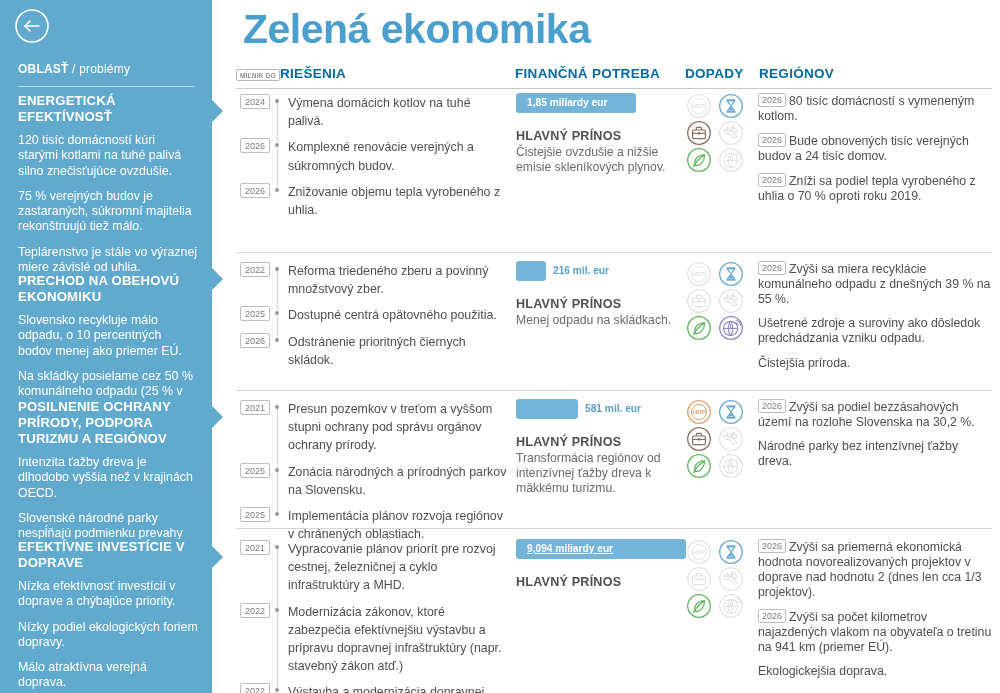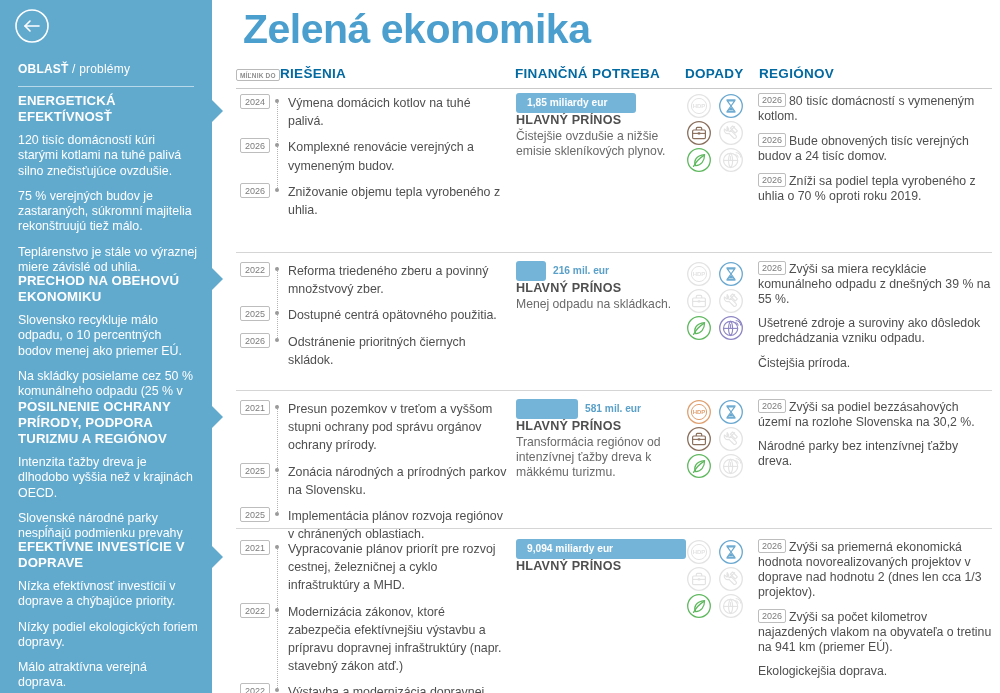--- a/index.html
+++ b/index.html
@@ -201,20 +201,21 @@
     background: #74b4d9;
     border-radius: 3px;
     height: 20px;
     line-height: 20px;
     color: #ffffff;
     font-size: 10.2px;
     font-weight: bold;
     padding-left: 11px;
     box-sizing: border-box;
     white-space: nowrap;
+    margin-bottom: 16px;
     overflow: visible;
     position: relative;
   }
   .money-bar.short {
     color: #5aa0c8;
     padding-left: 14px;
   }
   .money-bar.short .money-label {
     position: absolute;
     left: 100%;
@@ -310,21 +311,21 @@
       <div class="area-card" style="top: 0px; height: 150px;">
         <div class="area-title">ENERGETICKÁ EFEKTÍVNOSŤ</div>
         <div class="area-problem">120 tisíc domácností kúri starými kotlami na tuhé palivá silno znečisťujúce ovzdušie.</div>
         <div class="area-problem">75 % verejných budov je zastaraných, súkromní majitelia rekonštruujú tiež málo.</div>
         <div class="area-problem">Teplárenstvo je stále vo výraznej miere závislé od uhlia.</div>
       </div>
       <div class="area-notch" style="top: 7px;"></div>
       <div class="solutions" style="top: 0px;">
         <div class="sol-dotline" style="top: 6px; height: 89px;"></div>
         <div class="sol-item"><span class="year-chip">2024</span><span class="sol-bullet"></span><span class="sol-text">Výmena domácich kotlov na tuhé palivá.</span></div>
-        <div class="sol-item"><span class="year-chip">2026</span><span class="sol-bullet"></span><span class="sol-text">Komplexné renovácie verejných a vymeneným budov.</span></div>
+        <div class="sol-item"><span class="year-chip">2026</span><span class="sol-bullet"></span><span class="sol-text">Komplexné renovácie verejných a súkromných budov.</span></div>
         <div class="sol-item"><span class="year-chip">2026</span><span class="sol-bullet"></span><span class="sol-text">Znižovanie objemu tepla vyrobeného z uhlia.</span></div>
       </div>
       <div class="finance" style="top: 0px;">
         <div class="money-bar" style="width: 120px;"><span class="money-label">1,85 miliardy eur</span></div>
         <div class="benefit-head">HLAVNÝ PRÍNOS</div>
         <div class="benefit-text">Čistejšie ovzdušie a nižšie emisie skleníkových plynov.</div>
       </div>
       <div class="impacts" style="top: 0px;">
         <span style="opacity: 0.9;"><svg class="impact-icon" viewBox="0 0 26 26" width="26" height="26">
             <circle cx="13" cy="13" r="11.3" fill="none" stroke="#e0e0e0" stroke-width="1.3"></circle>
@@ -516,21 +517,21 @@
         <div class="area-problem">Málo atraktívna verejná doprava.</div>
       </div>
       <div class="area-notch" style="top: 7px;"></div>
       <div class="solutions" style="top: 0px;">
         <div class="sol-dotline" style="top: 6px; height: 143px;"></div>
         <div class="sol-item"><span class="year-chip">2021</span><span class="sol-bullet"></span><span class="sol-text">Vypracovanie plánov priorít pre rozvoj cestnej, železničnej a cyklo infraštruktúry a MHD.</span></div>
         <div class="sol-item"><span class="year-chip">2022</span><span class="sol-bullet"></span><span class="sol-text">Modernizácia zákonov, ktoré zabezpečia efektívnejšiu výstavbu a prípravu dopravnej infraštruktúry (napr. stavebný zákon atď.)</span></div>
         <div class="sol-item"><span class="year-chip">2022</span><span class="sol-bullet"></span><span class="sol-text">Výstavba a modernizácia dopravnej infraštruktúry podľa nových pravidiel.</span></div>
       </div>
       <div class="finance" style="top: 0px;">
-        <div class="money-bar" style="width: 170px;"><span class="money-label">9,094 miliardy eur</span></div>
+        <div class="money-bar" style="width: 170px; text-decoration: underline;"><span class="money-label">9,094 miliardy eur</span></div>
         <div class="benefit-head">HLAVNÝ PRÍNOS</div>
       </div>
       <div class="impacts" style="top: 0px;">
         <span style="opacity: 0.9;"><svg class="impact-icon" viewBox="0 0 26 26" width="26" height="26">
             <circle cx="13" cy="13" r="11.3" fill="none" stroke="#e0e0e0" stroke-width="1.3"></circle>
             <circle cx="13" cy="13" r="7.6" fill="none" stroke="#e0e0e0" stroke-width="1"></circle>
             <text x="13" y="15.4" text-anchor="middle" font-family="Liberation Sans, sans-serif" font-size="6" font-weight="bold" fill="#e0e0e0">HDP</text>
           </svg></span>
         <span style="opacity: 1;"><svg class="impact-icon" viewBox="0 0 26 26" width="26" height="26">
             <circle cx="13" cy="13" r="11.3" fill="none" stroke="#69a8d0" stroke-width="1.3"></circle>

